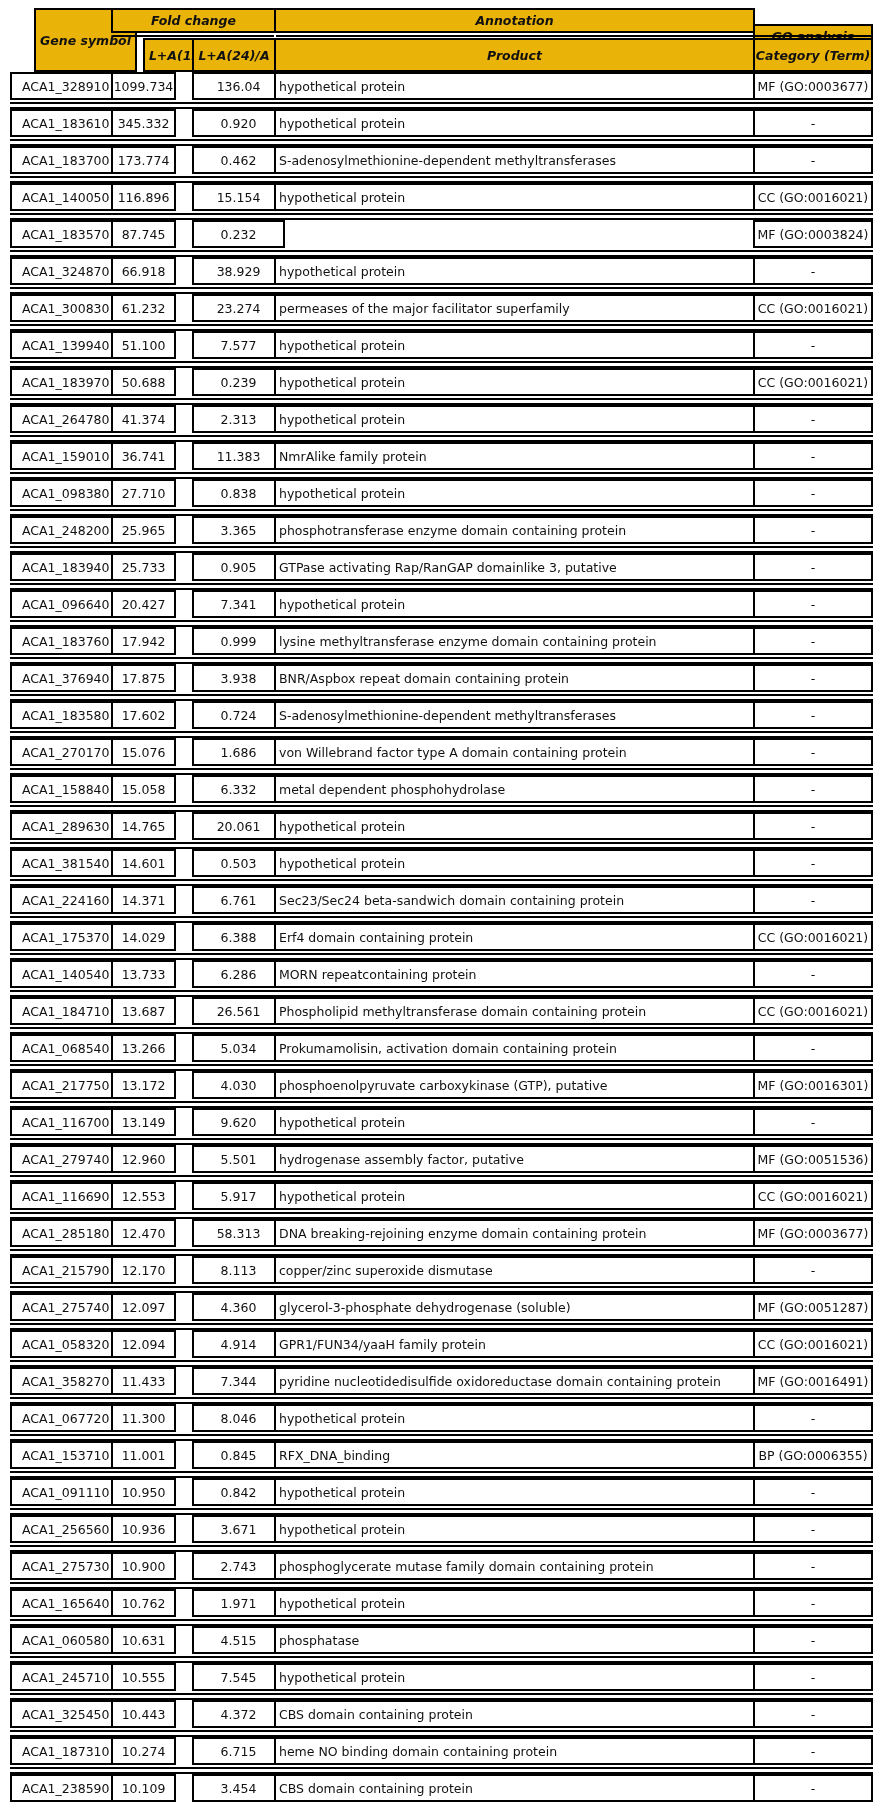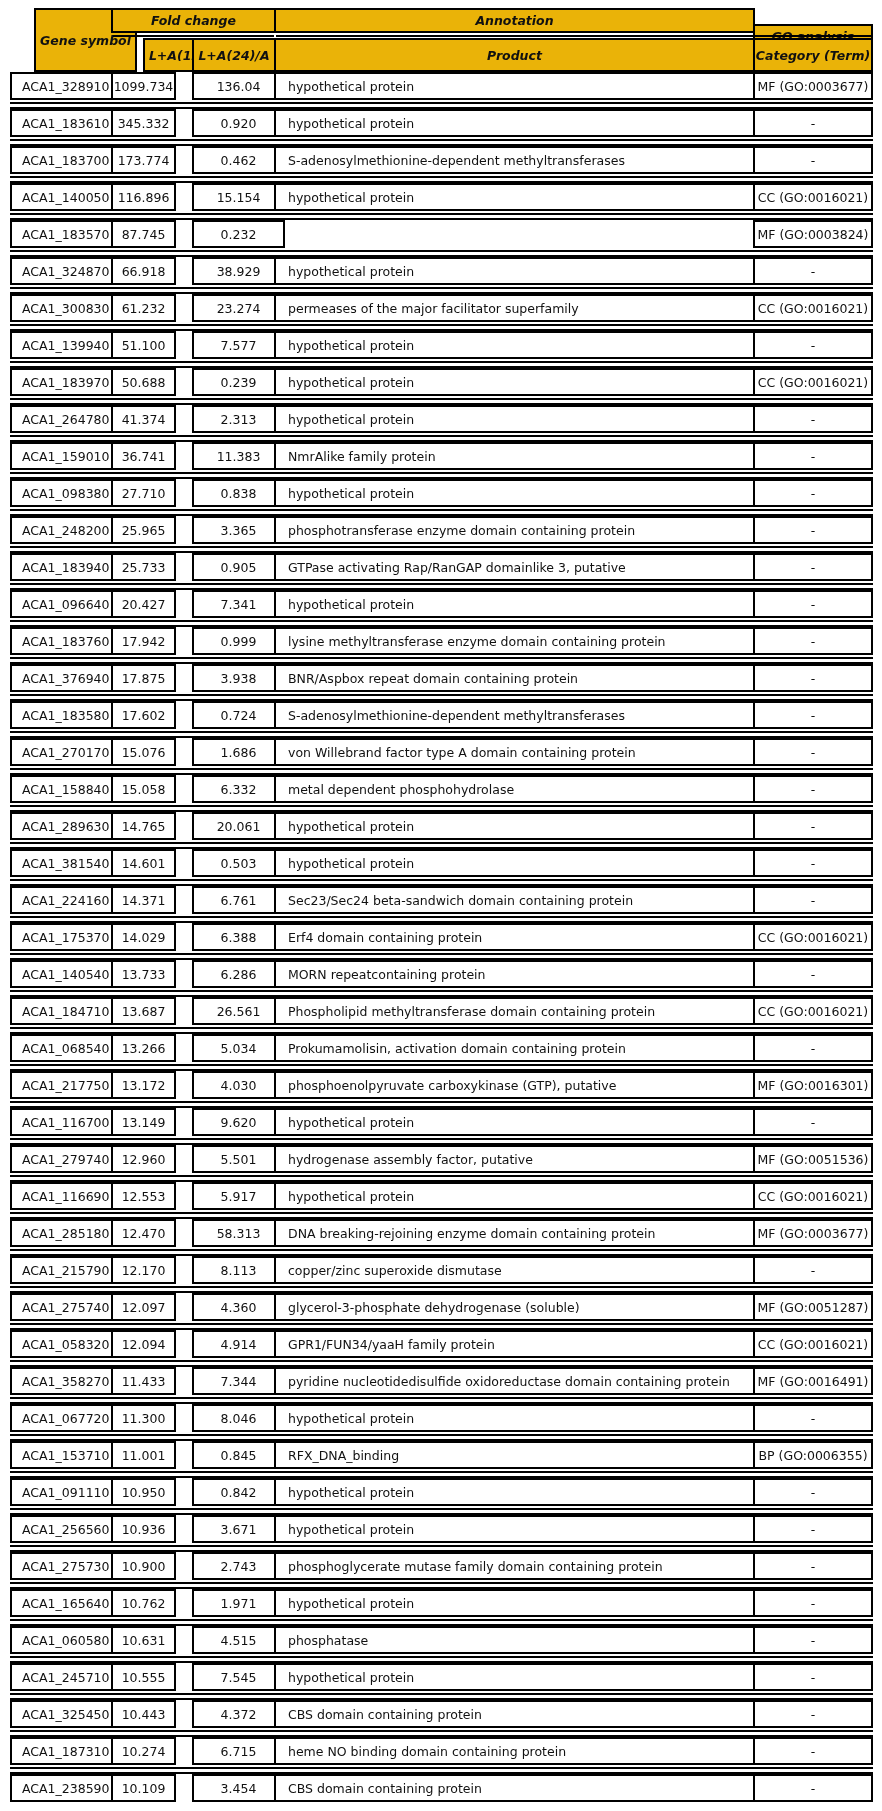--- a/index.html
+++ b/index.html
@@ -13,21 +13,21 @@
     .dbl { position: absolute; height: 2px; background: #000; }
     .row { position: relative; height: 35px; margin-top: 2px; }
     .row:first-child { margin-top: 0; }
     .sep { position: absolute; left: 0; right: 0; top: 0; height: 2px; background: #000; }
     .sep2 { position: absolute; left: 0; right: 0; top: 5px; height: 2px; background: #000; }
     .cell { position: absolute; top: 7px; height: 28px; box-sizing: border-box; border: 2px solid #000;
             background: #fff; display: flex; align-items: center; font-size: 12.5px; white-space: nowrap; overflow: hidden; }
     .c0 { left: 0; width: 103px; padding-left: 10px; }
     .c1 { left: 101px; width: 65px; justify-content: center; }
     .c2 { left: 182px; width: 93px; justify-content: center; }
-    .c3 { left: 264px; width: 481px; padding-left: 12px; }
+    .c3 { left: 264px; width: 481px; padding-left: 3px; }
     .c4 { left: 743px; width: 120px; justify-content: center; }
     .row.first .cell { top: 0; }
     .row.first { height: 28px; }
   </style>
 </head>
 <body>
 
 <div id="tbl">
   <div class="hdr">
     <div class="box" style="left:0;top:0;width:103px;height:64px;margin-left:24px;">Gene symbol</div>

